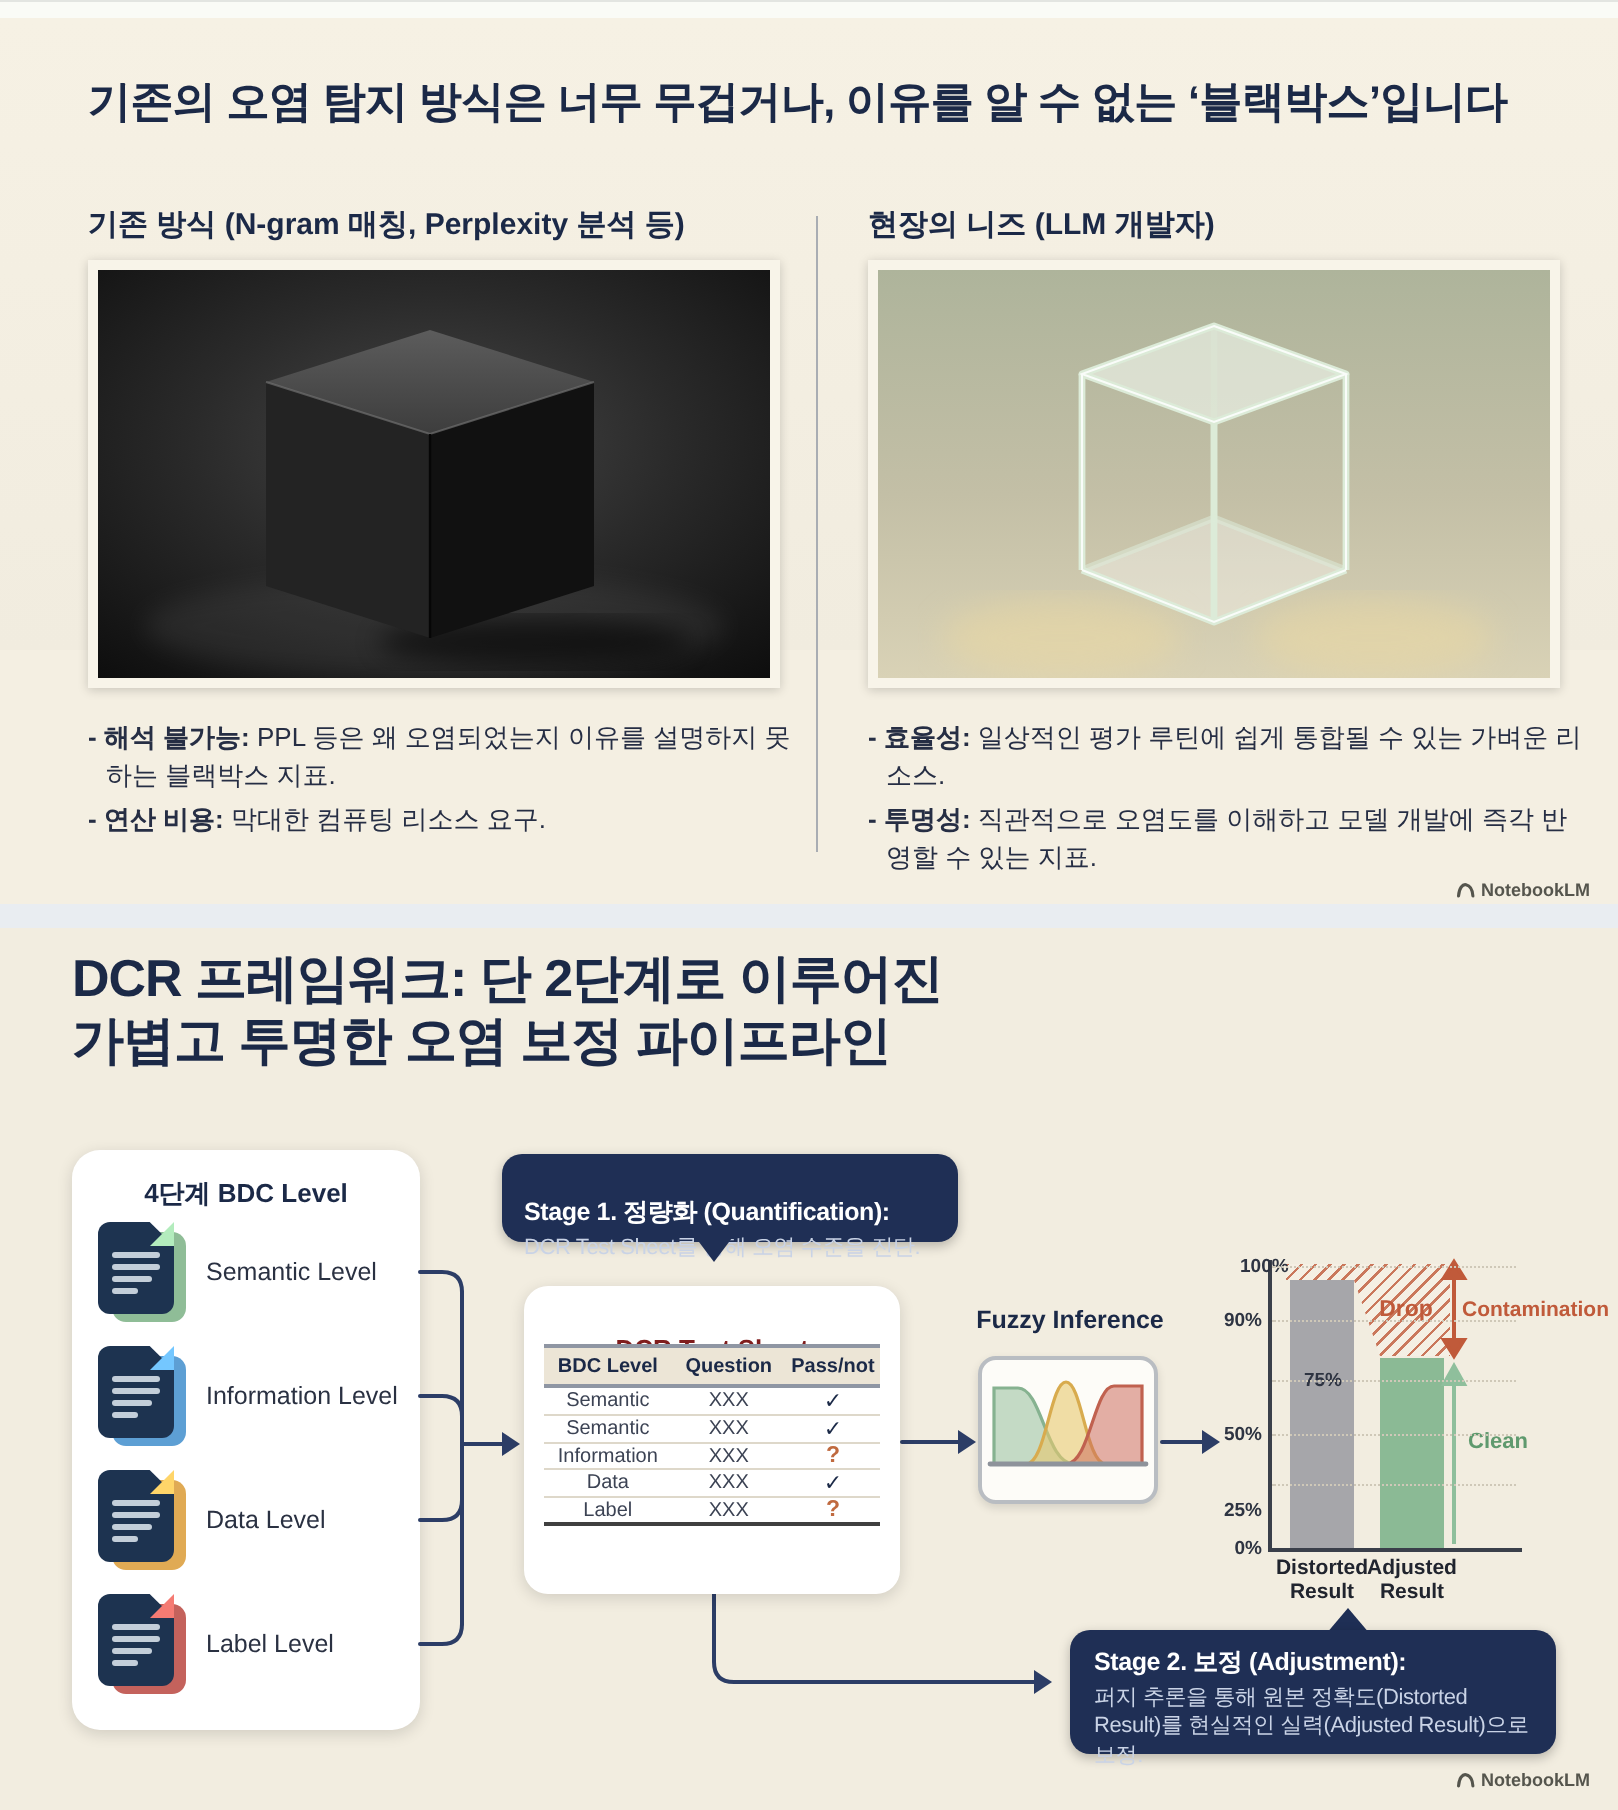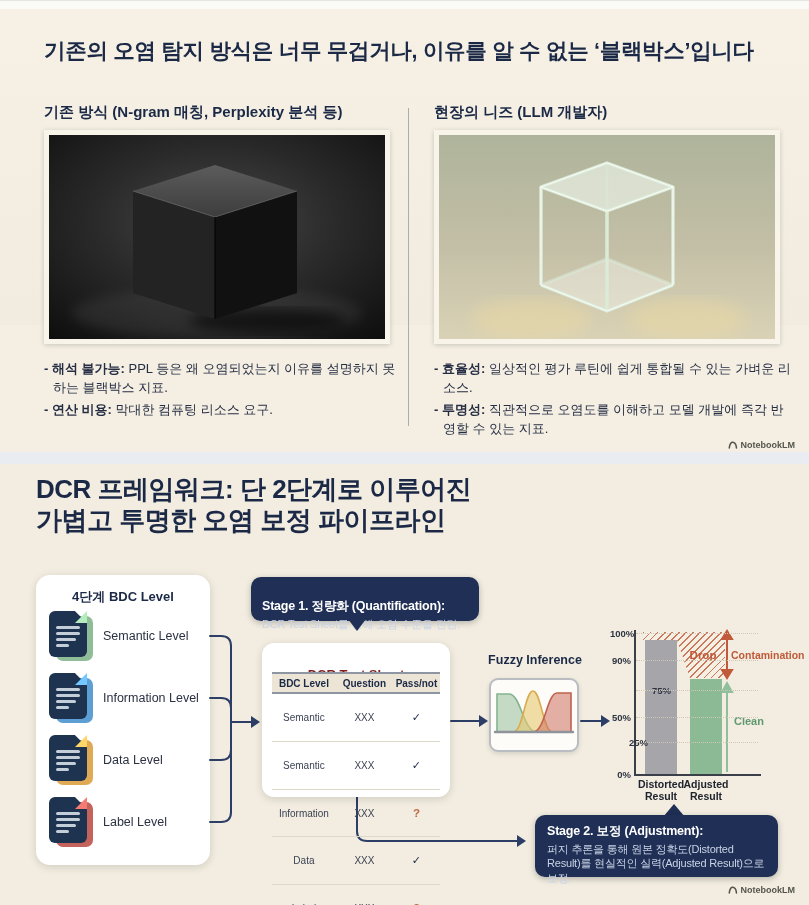--- a/index.html
+++ b/index.html
@@ -55,21 +55,21 @@
   .stage-title { font-size:12.5px; font-weight:800; letter-spacing:-0.2px; }
   .stage-desc { font-size:11px; color:#c9d3e6; margin-top:1.5px; line-height:1.35; letter-spacing:-0.2px; }
   .nowrap { white-space:nowrap; }
   .stage1-pointer { left:348px; top:155px; width:0; height:0; border-left:9px solid transparent; border-right:9px solid transparent; border-top:12px solid #1f2f55; }
   .stage2-pointer { left:663px; top:340px; width:0; height:0; border-left:11px solid transparent; border-right:11px solid transparent; border-bottom:13px solid #1f2f55; }
 
   .table-card { left:262px; top:179px; width:188px; height:154px; background:#fff; border-radius:12px; box-shadow:0 2px 8px rgba(0,0,0,.14); }
   .table-title { position:absolute; left:0; top:24px; width:100%; text-align:center; font-size:13px; font-weight:800; color:#7f1d1d; }
   .dcr-table { position:absolute; left:10px; top:29px; width:168px; border-collapse:collapse; table-layout:fixed; }
   .dcr-table th { font-size:10px; font-weight:800; color:#1b2947; background:#ece5d6; border-top:2px solid #8f96a3; border-bottom:2px solid #8f96a3; padding:3.5px 0; }
-  .dcr-table td { font-size:10px; color:#3c4354; text-align:center; padding:17px 0; border-bottom:1px solid #ded8ca; }
+  .dcr-table td { font-size:10px; color:#3c4354; text-align:center; padding:0 0; border-bottom:1px solid #ded8ca; }
   .dcr-table tr:last-child td { border-bottom:2px solid #404040; }
   .mk.check { color:#1b2947; font-weight:900; font-size:11px; }
   .mk.q { color:#c06a3f; font-weight:800; font-size:11.5px; }
 
   .fuzzy-label { left:474px; top:189px; width:122px; text-align:center; font-size:12.5px; font-weight:800; color:#1b2947; }
   .fuzzy-box { left:489px; top:214px; width:90px; height:74px; background:#fdfcf8; border:2px solid #b9bdc2; border-radius:9px; box-shadow:0 2px 5px rgba(0,0,0,.12); }
 
   .chart { left:610px; top:158px; width:199px; height:195px; }
   .ytick { position:absolute; left:0; width:21px; text-align:right; font-size:9.5px; font-weight:700; color:#2e3442; }
   .gridline { position:absolute; left:26px; width:122px; border-top:1px dotted #cfc8b8; }
@@ -342,29 +342,29 @@
           <polygon points="112,48 122,48 117,56"></polygon>
         </g>
         <g stroke="#8fbf9c" stroke-width="2" fill="#8fbf9c">
           <line x1="117" y1="68" x2="117" y2="150"></line>
           <polygon points="112,70 122,70 117,61"></polygon>
         </g>
       </svg>
       <div class="lbl-drop">Drop</div>
       <div class="lbl-contam">Contamination</div>
       <div class="lbl-clean">Clean</div>
-    <div class="ytick" style="top: 6px;">100%</div>
+    <div class="ytick" style="top: 6px; margin-left: 10px;">100%</div>
         <div class="gridline" style="top: 11px;"></div>
         <div class="ytick" style="top: 33px;">90%</div>
         <div class="gridline" style="top: 38px;"></div>
         <div class="ytick" style="top: 63px; margin-left: 40px;">75%</div>
         <div class="gridline" style="top: 68px;"></div>
         <div class="ytick" style="top: 90px;">50%</div>
         <div class="gridline" style="top: 95px;"></div>
-        <div class="ytick" style="top: 115px; margin-left: 17px;">25%</div>
+        <div class="ytick" style="top: 128px;">25%</div>
         <div class="gridline" style="top: 120px;"></div>
         <div class="ytick" style="top: 147px;">0%</div>
         <div class="xlabel" style="left: 25px;">Distorted Result</div>
         <div class="xlabel" style="left: 70px;">Adjusted Result</div>
       </div>
 
     <div class="abs stage2-pointer"></div>
     <div class="abs stage-box stage2">
       <div class="stage-title">Stage 2. 보정 (Adjustment):</div>
       <div class="stage-desc">퍼지 추론을 통해 원본 정확도(Distorted Result)를 현실적인 실력(Adjusted Result)으로 보정.</div>

